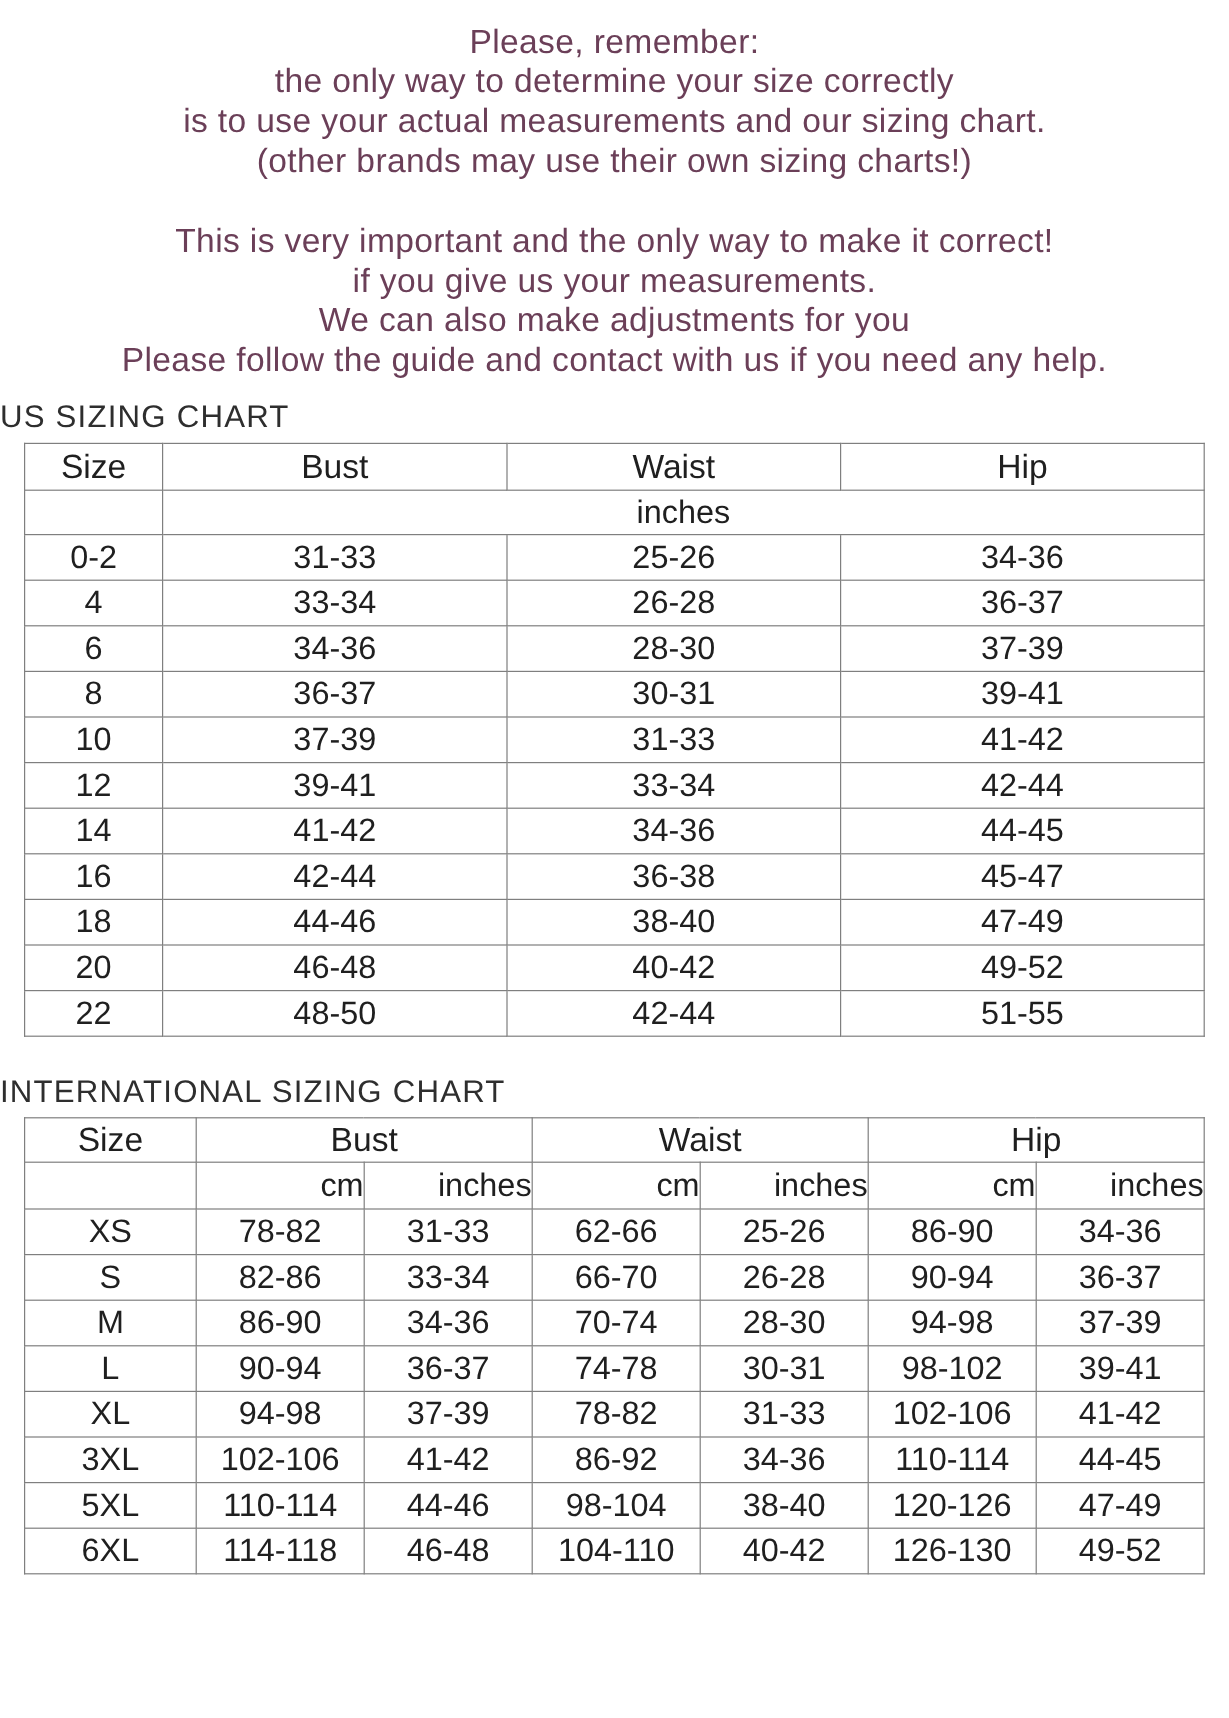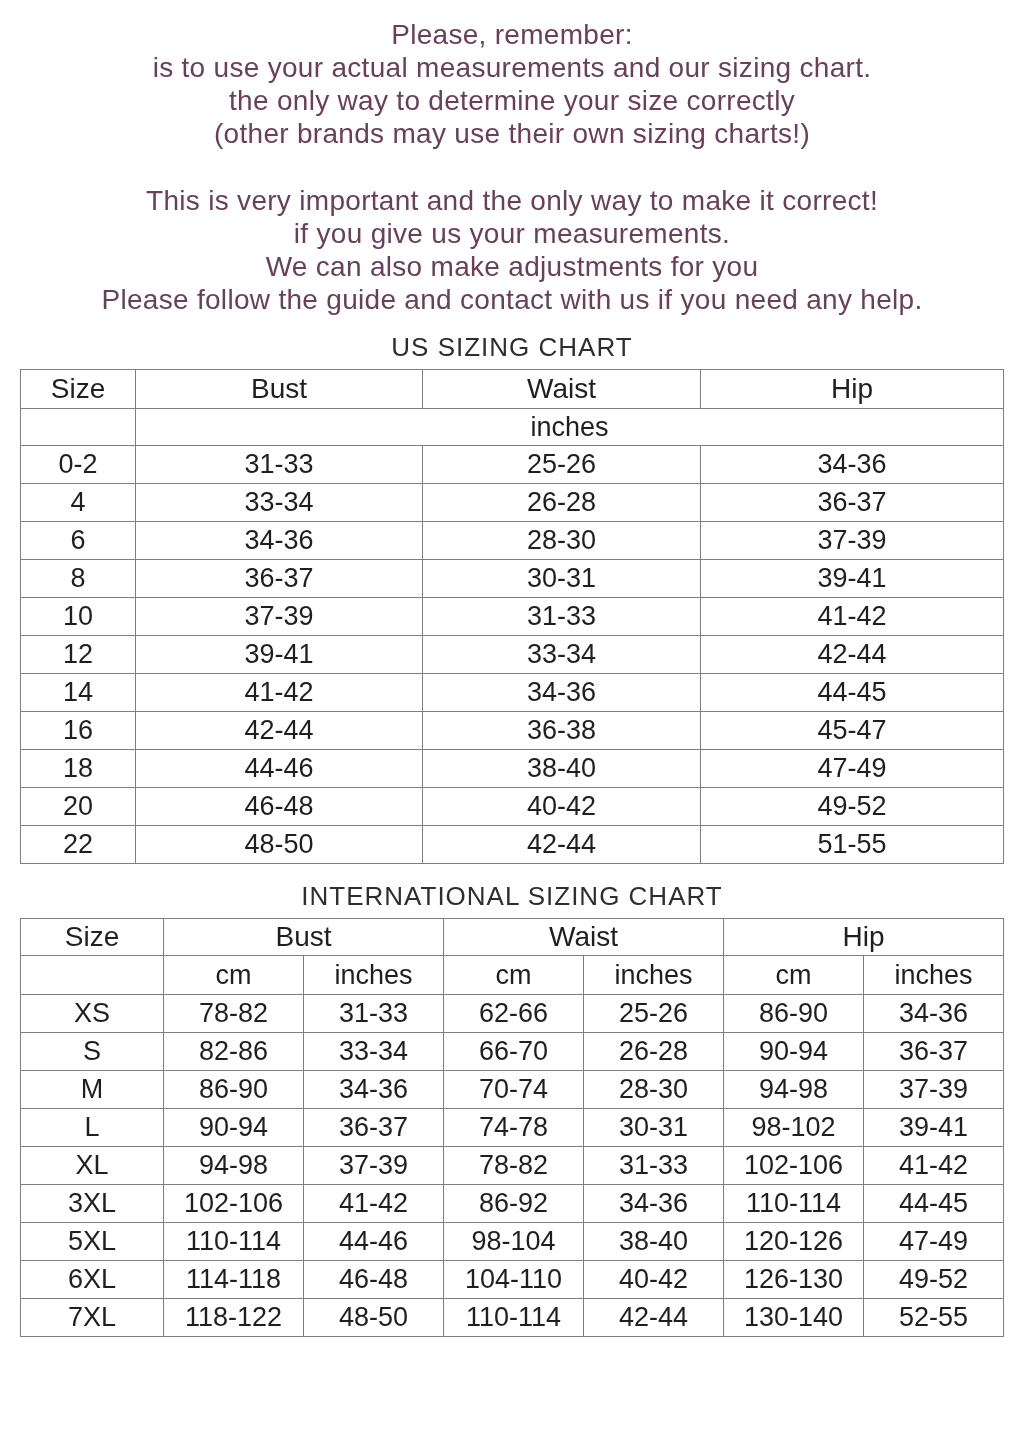--- a/index.html
+++ b/index.html
@@ -25,29 +25,29 @@
     color: #6b3f58;
     font-size: 28px;
     line-height: 33px;
     font-weight: 300;
     letter-spacing: 0.3px;
   }
   .intro .line { display: block; }
   .intro .para-gap { height: 34px; }
   
   .chart-title {
-    text-align: center;
+    text-align: left;
     color: #2e2e2e;
     font-size: 26px;
     line-height: 30px;
     font-weight: 300;
     letter-spacing: 1px;
   }
   .us-title { margin-top: 16px; }
-  .intl-title { margin-top: 17px; }
+  .intl-title { margin-top: 30px; }
   
   table.sizing-table {
     border-collapse: collapse;
     table-layout: fixed;
     margin: 7px auto 10px auto;
     width: 983px;
     color: #1f1f1f;
     font-size: 27px;
     font-weight: 300;
   }
@@ -57,32 +57,32 @@
     vertical-align: middle;
     padding: 0;
     overflow: hidden;
     white-space: nowrap;
   }
   table.us td    { height: 37px; }
   table.us tr.header-row td { height: 38px; font-size: 28px; }
   table.us tr.unit-row td   { height: 36px; }
   table.intl td  { height: 37px; }
   table.intl tr.header-row td { height: 36px; font-size: 28px; }
-  table.intl tr.unit-row td   { height: 38px; }
+  table.intl tr.unit-row td   { height: 38px; text-align: right; }
 </style>
 </head>
 <body>
 
 <div class="page">
 
   <div class="intro">
     <div>
       <span class="line">Please, remember:</span>
+      <span class="line">the only way to determine your size correctly</span>
       <span class="line">is to use your actual measurements and our sizing chart.</span>
-      <span class="line">the only way to determine your size correctly</span>
       <span class="line">(other brands may use their own sizing charts!)</span>
     </div>
     <div class="para-gap"></div>
     <div>
       <span class="line">This is very important and the only way to make it correct!</span>
       <span class="line">if you give us your measurements.</span>
       <span class="line">We can also make adjustments for you</span>
       <span class="line">Please follow the guide and contact with us if you need any help.</span>
     </div>
   </div>
@@ -271,25 +271,16 @@
         </tr>
         <tr>
           <td>6XL</td>
           <td>114-118</td>
           <td>46-48</td>
           <td>104-110</td>
           <td>40-42</td>
           <td>126-130</td>
           <td>49-52</td>
         </tr>
-        <tr>
-          <td>7XL</td>
-          <td>118-122</td>
-          <td>48-50</td>
-          <td>110-114</td>
-          <td>42-44</td>
-          <td>130-140</td>
-          <td>52-55</td>
-        </tr>
       </tbody>
   </table>
 
 </div>
 
 </body></html>

